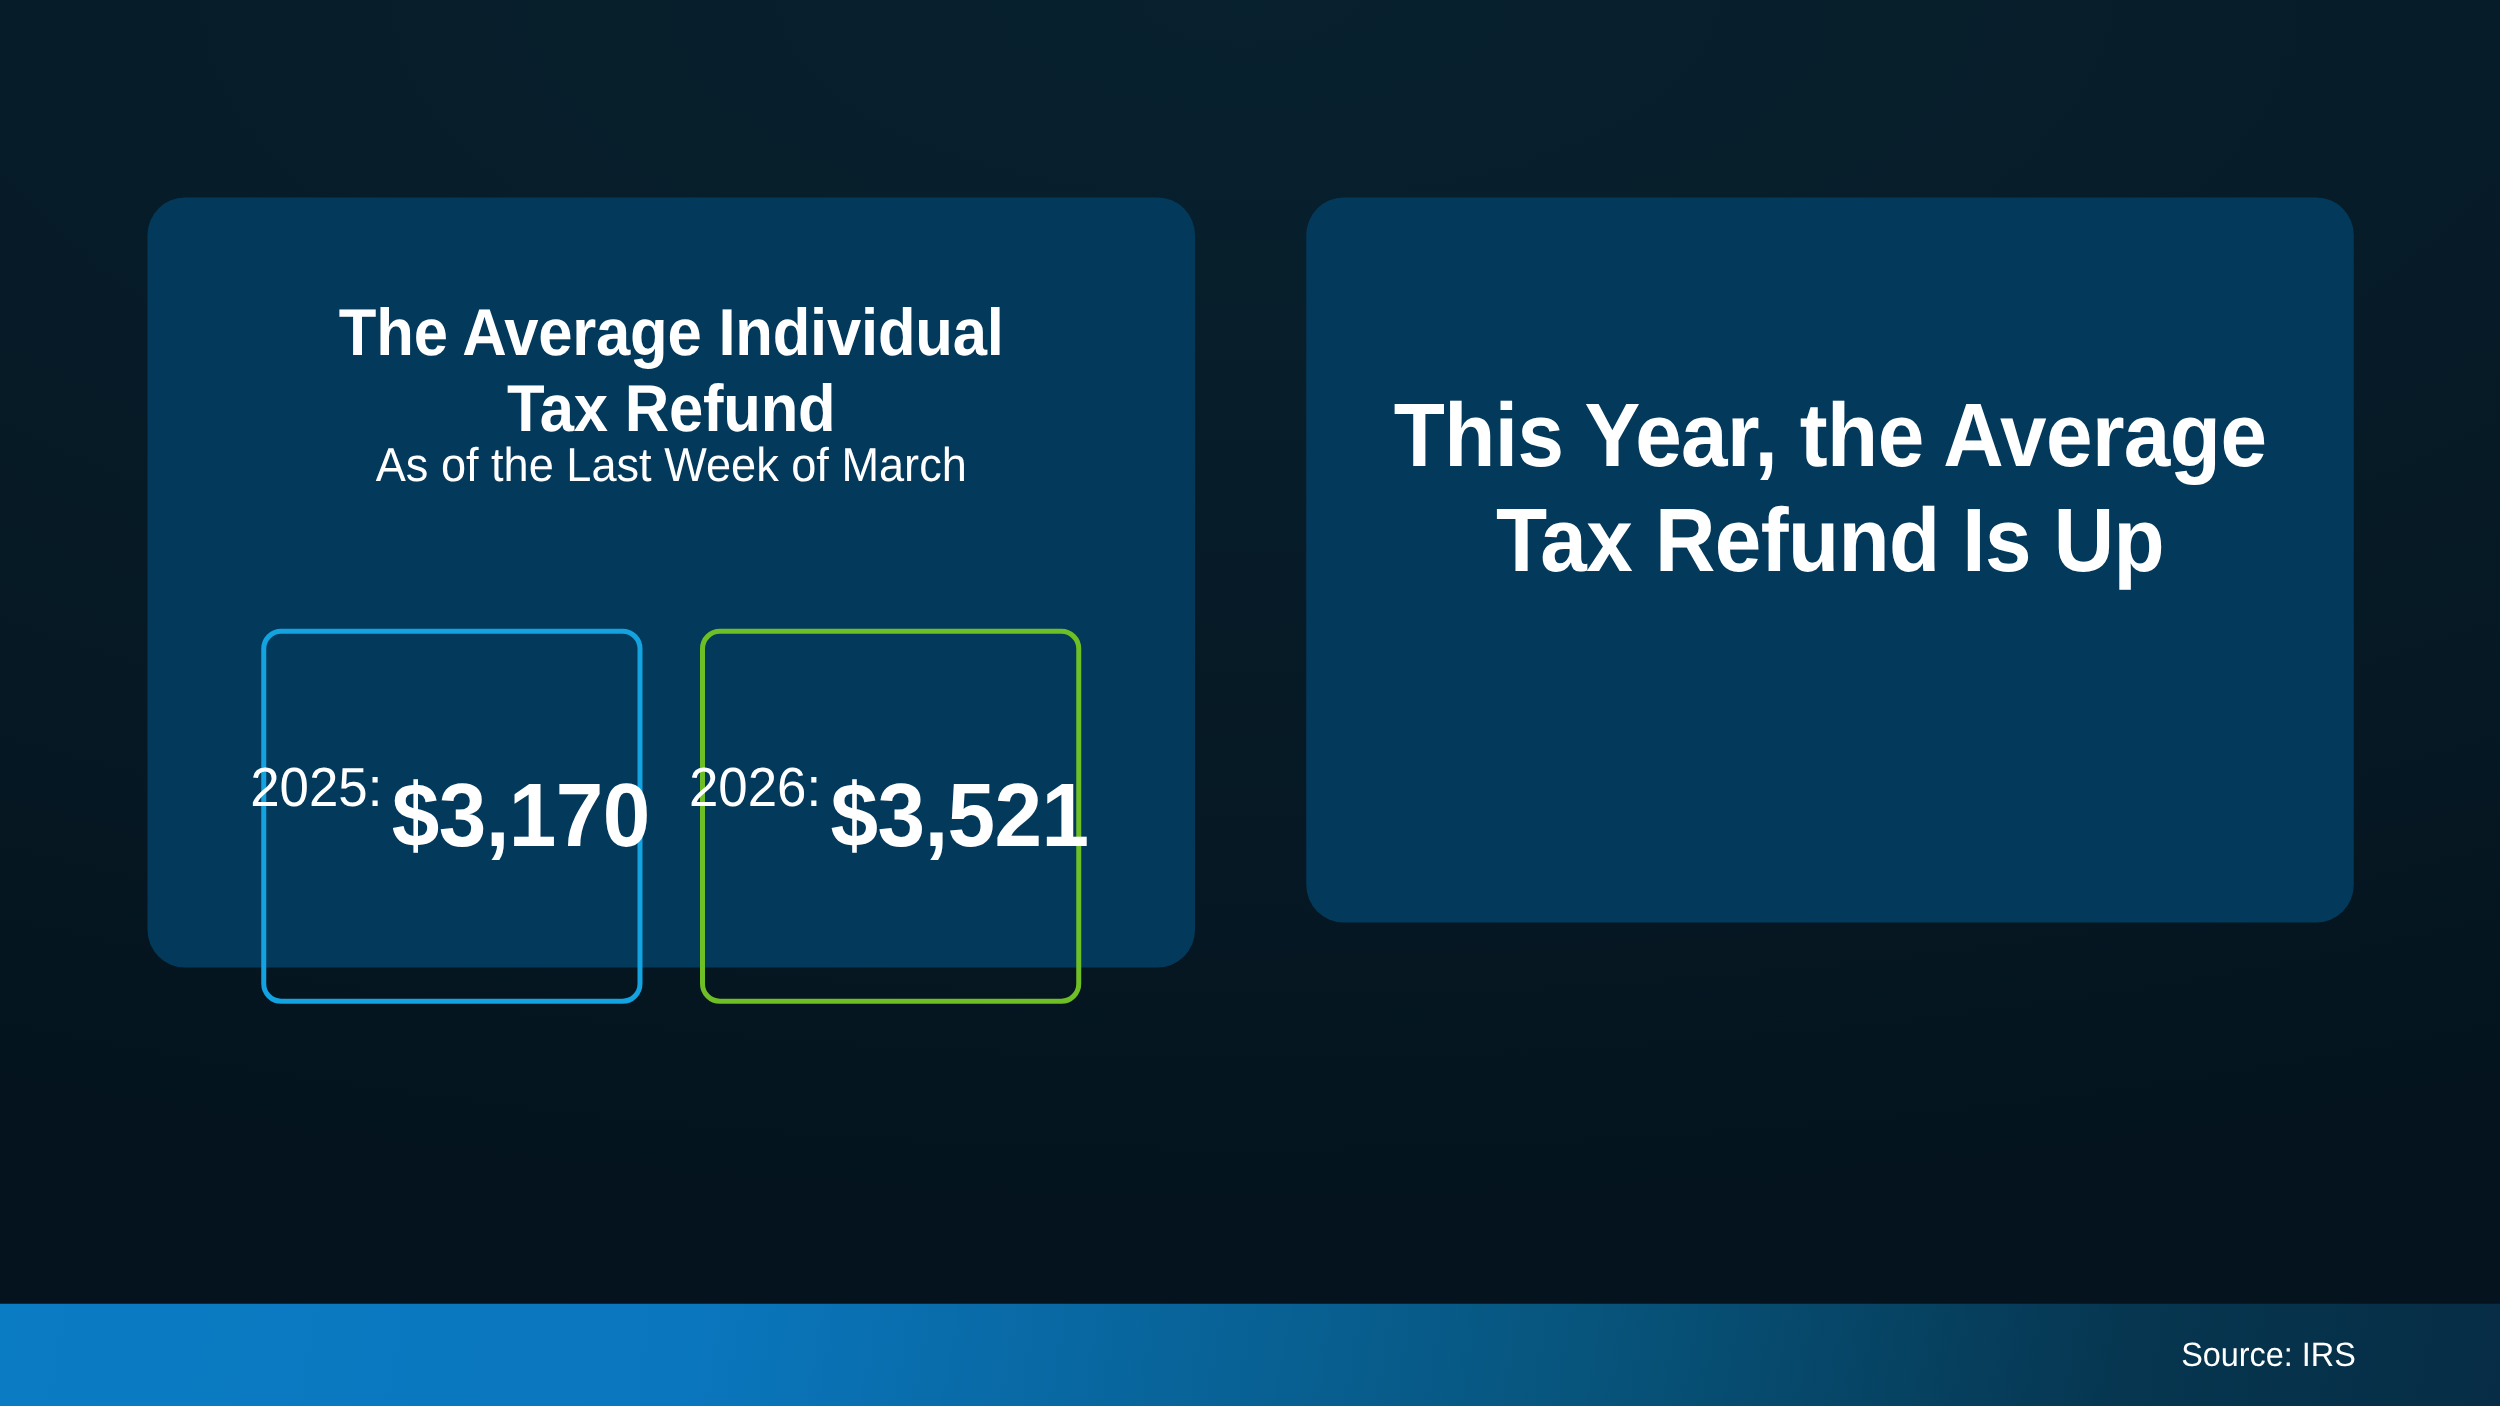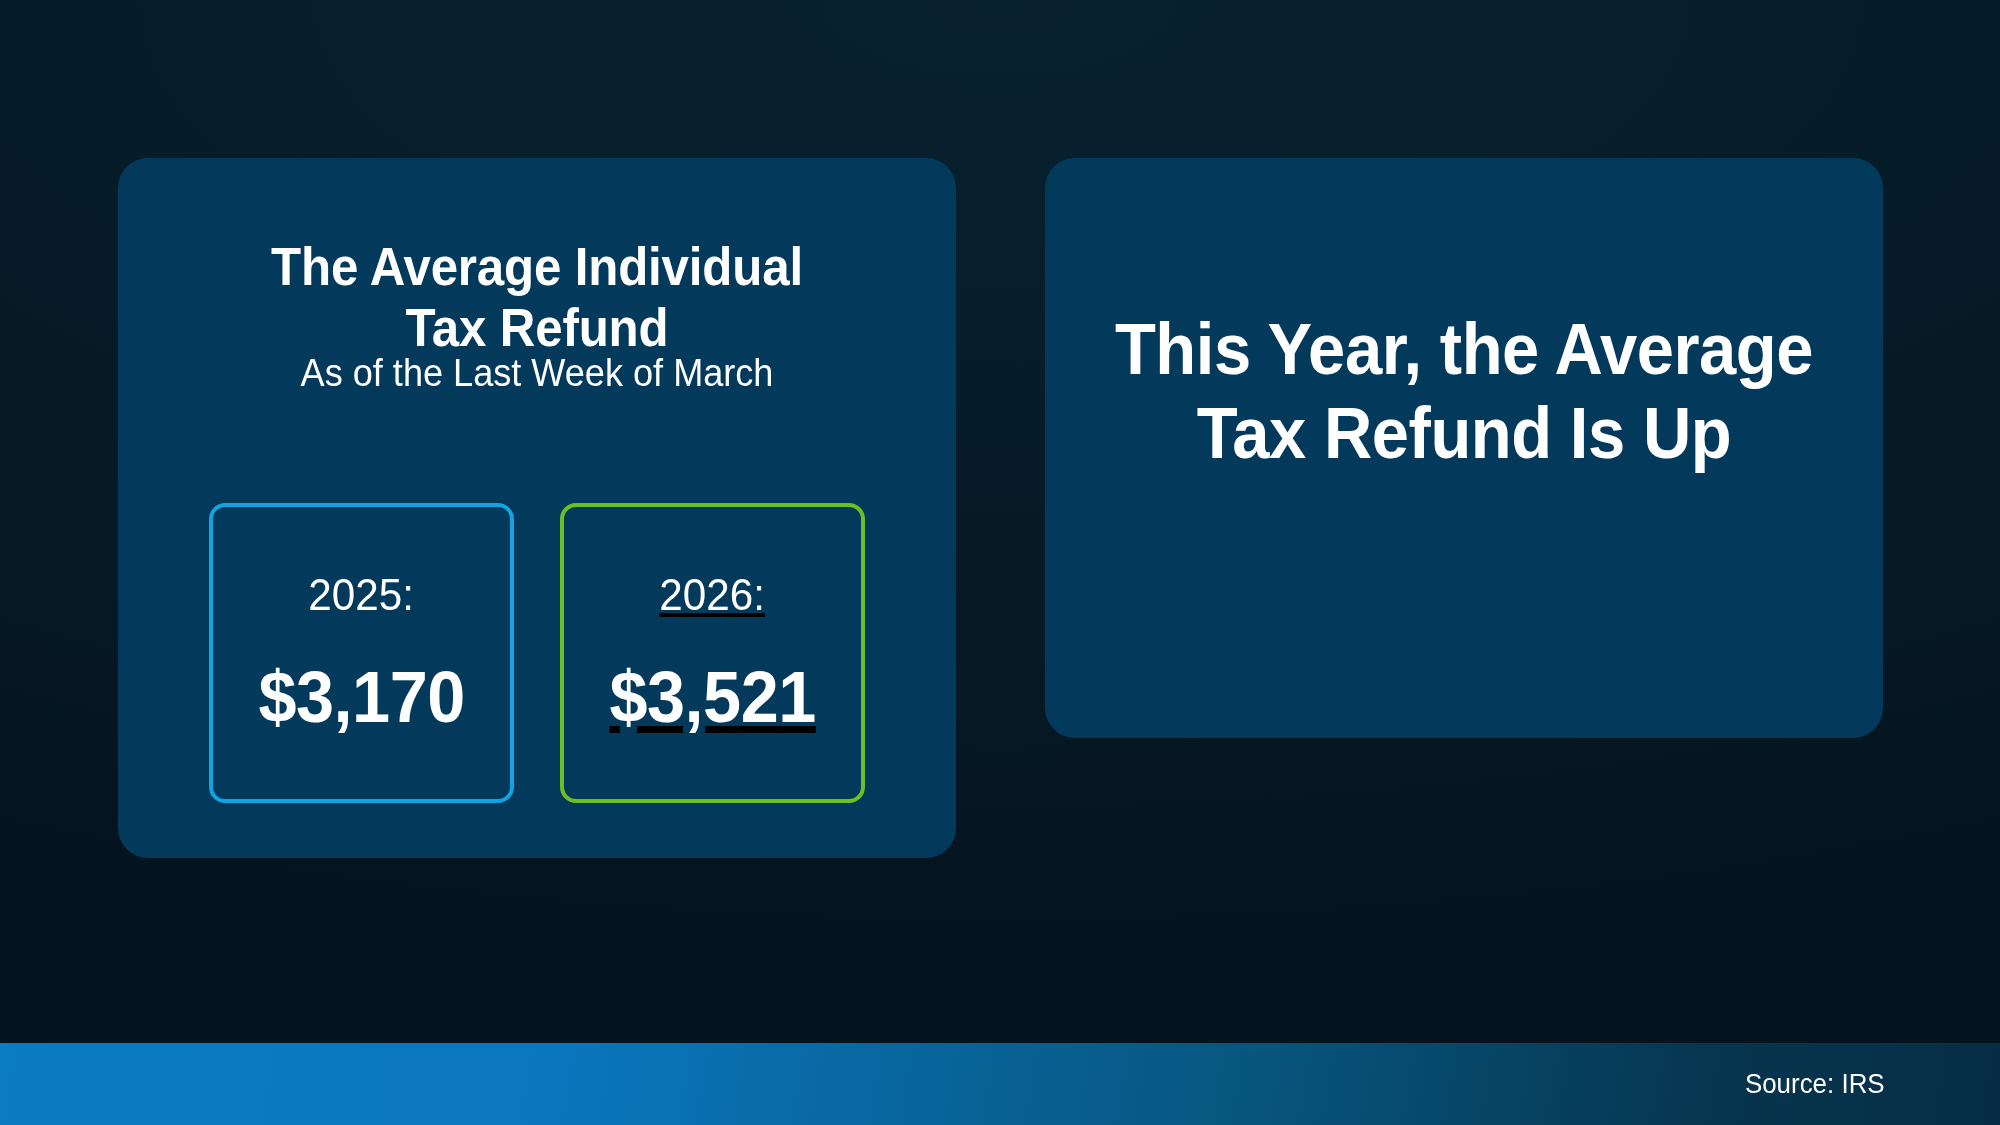--- a/index.html
+++ b/index.html
@@ -19,21 +19,21 @@
     font-family: "Liberation Sans", sans-serif;
     -webkit-font-smoothing: antialiased;
   }
 
   
   .panel {
     position: absolute;
     background: #033a5c;
     border-radius: 30px;
   }
-  #panel-left  { left: 118px;  top: 158px; width: 838px;  height: 700px; }
+  #panel-left  { left: 118px;  top: 158px; width: 838px;  height: 616px; }
   #panel-right { left: 1045px; top: 158px; width: 838px;  height: 580px; }
 
   
   .left-title {
     position: absolute;
     left: 0; right: 0;
     top: 78px;
     text-align: center;
     color: #ffffff;
     font-family: "Liberation Sans Narrow", "Liberation Sans", sans-serif;
@@ -65,25 +65,25 @@
     justify-content: center;
     gap: 46px;
   }
   .stat-box {
     width: 305px;
     height: 300px;
     border-radius: 16px;
     border: 4px solid #13a3e0;
     box-sizing: border-box;
     display: flex;
-    flex-direction: column;
+    flex-direction: row;
     align-items: center;
     justify-content: center;
   }
-  .stat-box.green { border-color: #6ebe26; text-decoration: underline; }
+  .stat-box.green { border-color: #6ebe26; }
   .stat-year {
     color: #ffffff;
     font-family: "Liberation Sans Narrow", "Liberation Sans", sans-serif;
     font-weight: normal;
     font-size: 44px;
     line-height: 1;
     margin-bottom: 44px;
     transform: scaleX(0.96);
   }
   .stat-value {

